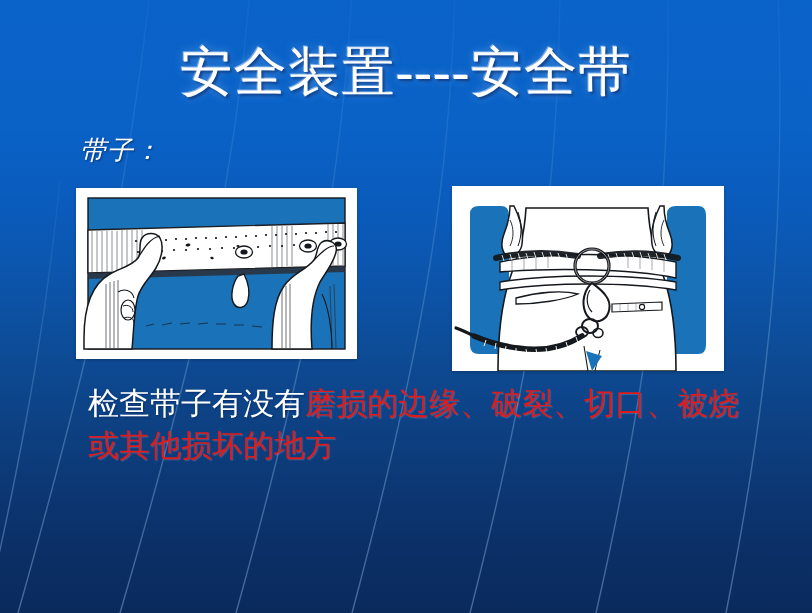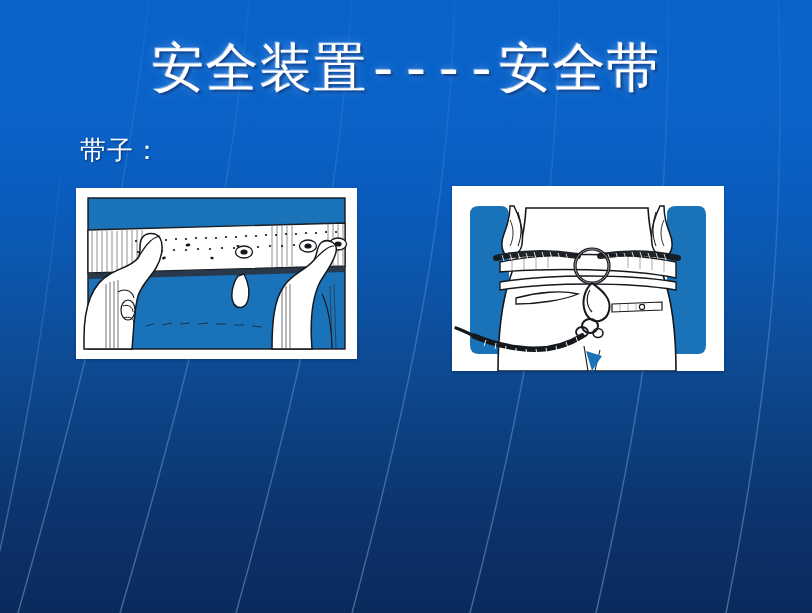--- a/index.html
+++ b/index.html
@@ -43,30 +43,30 @@
     text-align: center;
     color: #ffffff;
     font-size: 53px;
     line-height: 1.06;
     letter-spacing: 1px;
     white-space: nowrap;
     text-shadow:
        2px 2px 3px rgba(10,50,120,.85),
        0 0 10px rgba(150,200,255,.55),
       -1px -1px 0 rgba(225,240,255,.5);
-    font-family: Liberation Mono, monospace;
   }
 
   
   .col-label {
     position: absolute;
     font-size: 26px;
     line-height: 1;
     white-space: nowrap;
     letter-spacing: 1px;
+    font-style: italic;
   }
   #label-strap {
     left: 80px;
     top: 138px;
     color: #ffffff;
     text-shadow: 1px 1px 2px rgba(8,40,100,.8);
   }
   #label-dring {
     left: 463px;
     top: 139px;
@@ -395,14 +395,17 @@
       </g>
       <circle cx="190" cy="121" r="2.6" fill="#ffffff" stroke="#15181c" stroke-width="1.1"></circle>
 
       <path d="M132 160 L136 185" fill="none" stroke="#15181c" stroke-width="1.1"></path>
       <path d="M148 164 C146 172, 144 180, 143 185" fill="none" stroke="#15181c" stroke-width="1"></path>
 
       <path d="M134 165 L150 170 L140 185 Z" fill="#1a72b8"></path>
     </svg>
   </div>
 
+  <div id="body-text">
+    <span class="t-white">检查带子有没有</span><span class="t-red">磨损的边缘、破裂、切口、被烧或其他损坏的地方</span>
+  </div>
 
 </div>
 
 </body></html>

